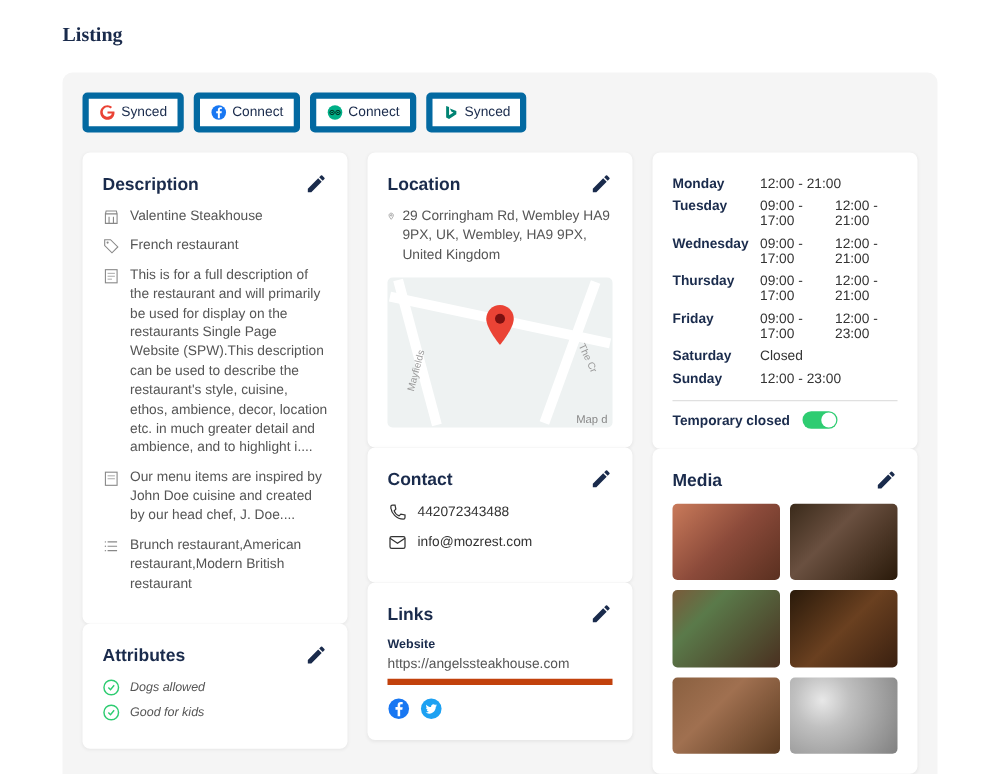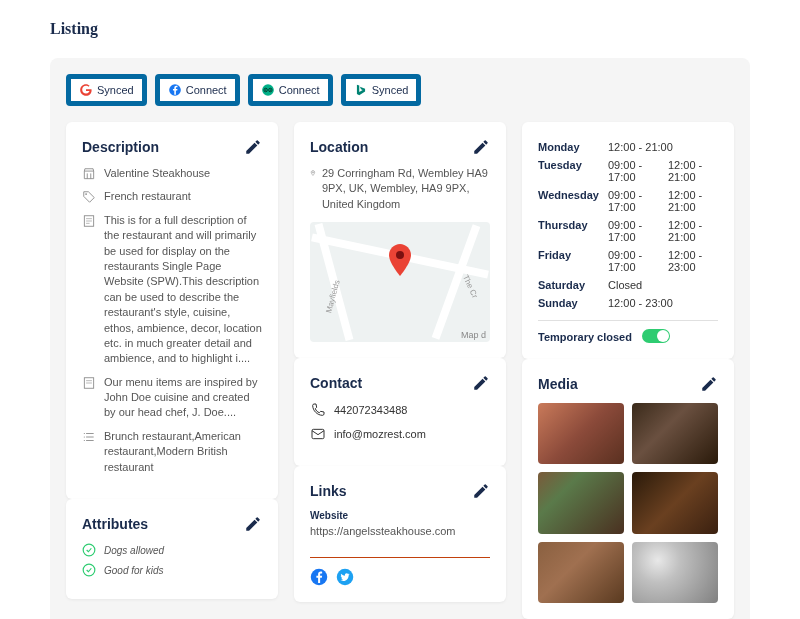--- a/index.html
+++ b/index.html
@@ -21,21 +21,21 @@
 .check-icon { width: 14px; height: 14px; color: #2ecc71; }
 .loc-addr { display: flex; gap: 6px; font-size: 11px; color: #555; line-height: 1.4; margin-bottom: 10px; }
 .map { width: 100%; height: 120px; background: #eef2f2; border-radius: 4px; position: relative; overflow: hidden; }
 .map .road { position: absolute; background: #fff; }
 .map .pin { position: absolute; left: 50%; top: 45%; transform: translate(-50%, -100%); }
 .map-label { position: absolute; bottom: 2px; right: 4px; font-size: 9px; color: #888; }
 .street-lbl { position: absolute; font-size: 8px; color: #999; }
 .contact-row { display: flex; gap: 8px; align-items: center; margin-bottom: 8px; font-size: 11px; color: #333; }
 .contact-row .micon { width: 16px; height: 16px; color: #333; }
 .links-label { font-size: 10px; font-weight: 600; color: #1a2b4c; margin-bottom: 4px; }
-.links-url { font-size: 11px; color: #555; padding-bottom: 20px; border-bottom: 1px solid #c2410c; margin-bottom: 10px; }
+.links-url { font-size: 11px; color: #555; padding-bottom: 6px; border-bottom: 5px solid #c2410c; margin-bottom: 10px; }
 .social-icons { display: flex; gap: 8px; }
 .social-icon { width: 18px; height: 18px; color: #1877f2; }
 .hours-table { width: 100%; font-size: 11px; }
 .hours-row { display: flex; padding: 3px 0; }
 .hours-day { font-weight: 700; width: 70px; color: #1a2b4c; }
 .hours-time { flex: 1; color: #333; display: flex; gap: 10px; }
 .hours-divider { border-top: 1px solid #e0e0e0; margin: 8px 0; }
 .temp-closed { display: flex; align-items: flex-end; gap: 10px; font-size: 11px; font-weight: 700; color: #1a2b4c; }
 .toggle { width: 28px; height: 14px; background: #2ecc71; border-radius: 7px; position: relative; cursor: pointer; }
 .toggle::after { content: ''; position: absolute; width: 12px; height: 12px; background: #fff; border-radius: 50%; top: 1px; right: 1px; }

